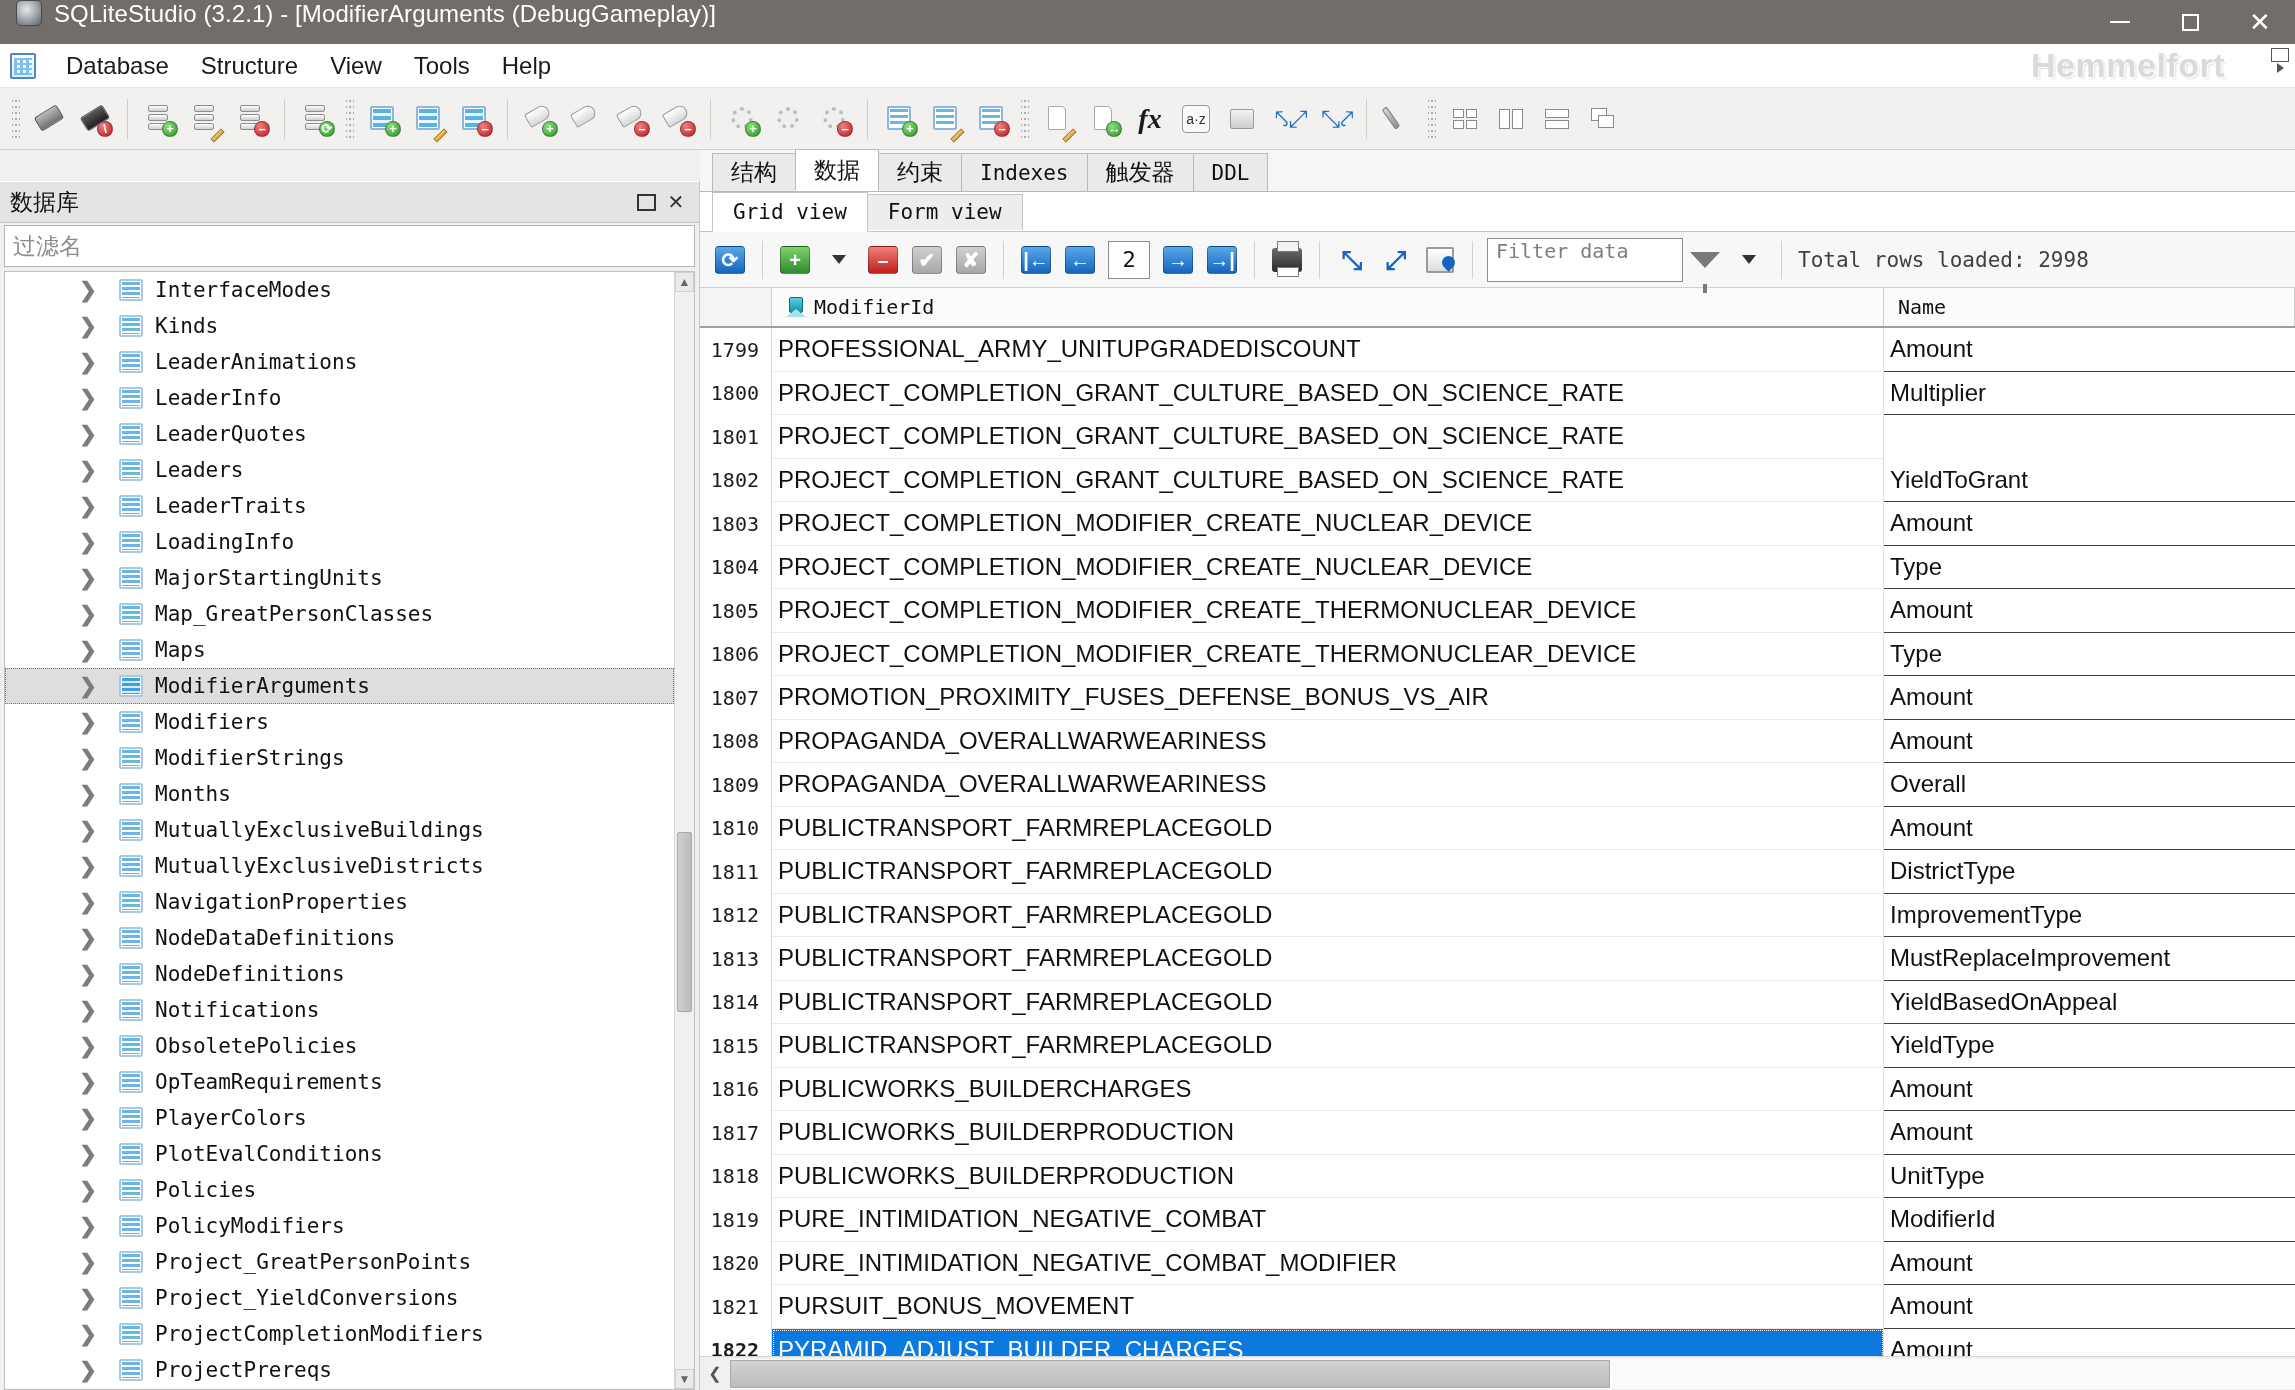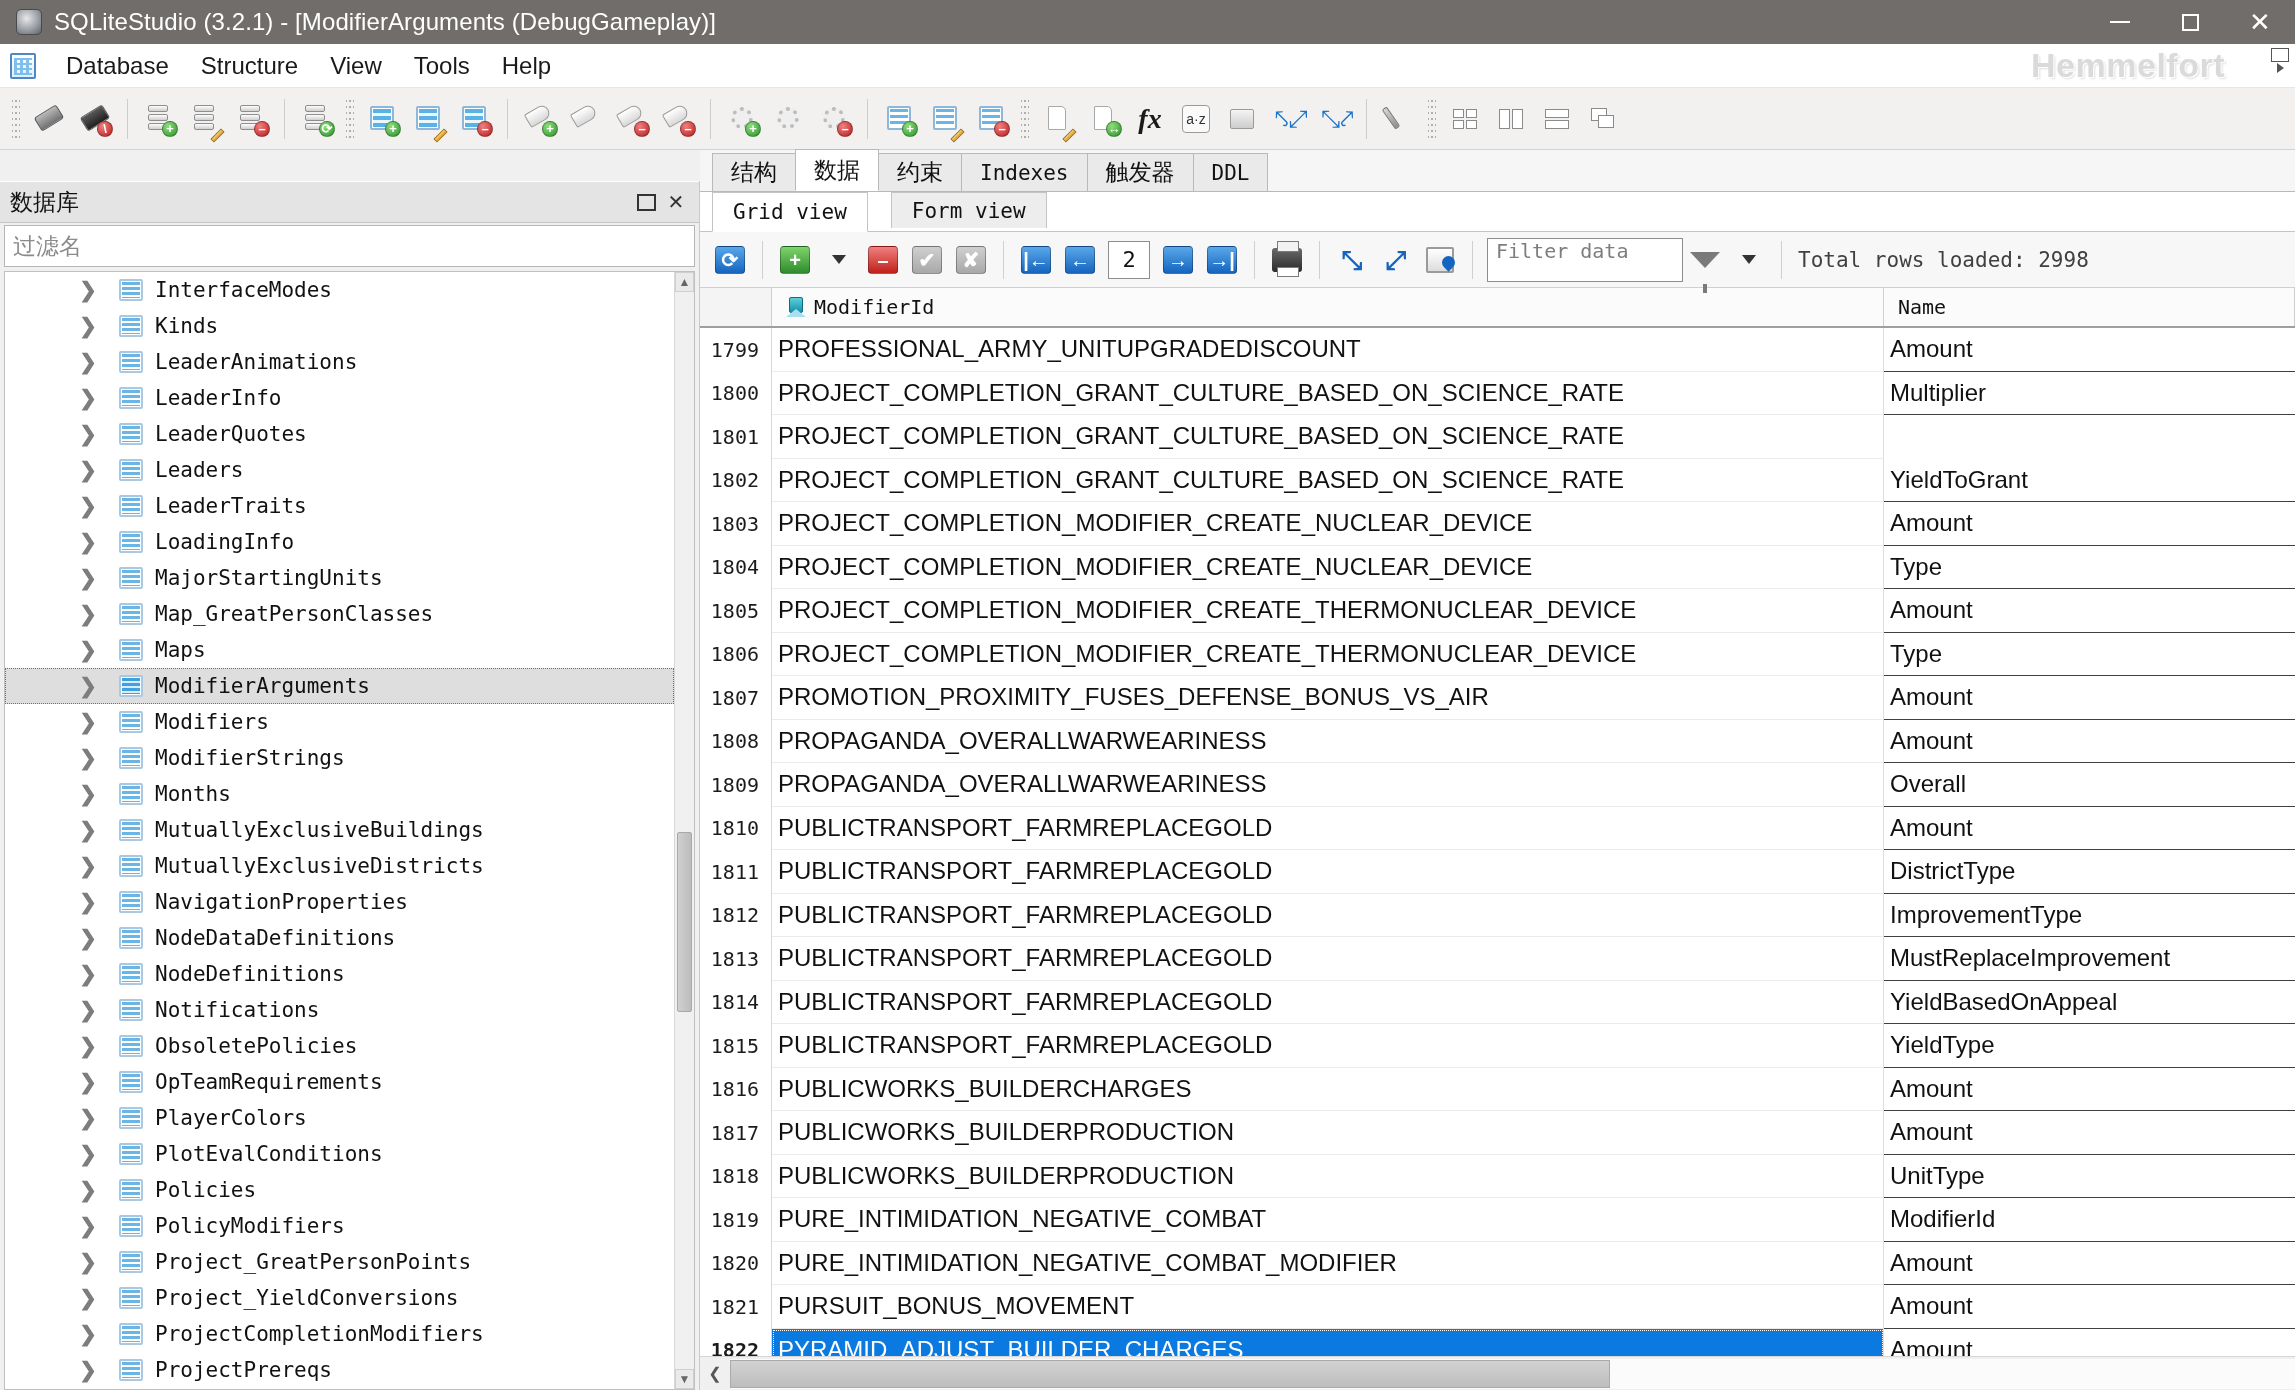--- a/index.html
+++ b/index.html
@@ -8,21 +8,21 @@
     overflow: hidden;
     font-family: "Liberation Sans", sans-serif;
     background: #f0f0f0;
   }
 
   
   .titlebar {
     height: 44px;
     background: #706d6a;
     display: flex;
-    align-items: center;
+    align-items: flex-start;
     position: relative;
   }
   .titlebar-icon {
     width: 26px; height: 26px;
     margin-left: 16px; margin-right: 12px;
     background: radial-gradient(circle at 40% 35%, #e8e8e8 0%, #9aa0a6 55%, #5c6166 100%);
     border-radius: 5px;
     border: 1px solid #4a4a4a;
     flex: 0 0 auto;
   }
@@ -254,24 +254,23 @@
     height: 38px; padding: 0 18px;
     display: flex; align-items: center;
     font-size: 23px; color: #111;
     background: #eaeaea; border: 1px solid #b9b9b9; border-bottom: none;
     margin-right: -1px;
   }
   .tab.mono { font-family: "DejaVu Sans Mono", monospace; font-size: 21px; }
   .tab.active { background: #fff; height: 42px; border-bottom: 1px solid #fff; position: relative; z-index: 2; }
 
   .subtabbar {
-    height: 40px; display: flex; align-items: flex-start;
+    height: 40px; display: flex; align-items: center;
     padding-left: 12px; background: #fff;
     border-bottom: 1px solid #c4c4c4;
-    gap: 24px;
   }
   .subtab {
     height: 36px; padding: 0 20px;
     display: flex; align-items: center;
     font-family: "DejaVu Sans Mono", monospace;
     font-size: 21px; color: #111;
     background: #ededed; border: 1px solid #c4c4c4; border-bottom: none;
     margin-right: -1px;
   }
   .subtab.active { background: #fff; height: 40px; border-bottom: 1px solid #fff; position: relative; z-index: 2; }

